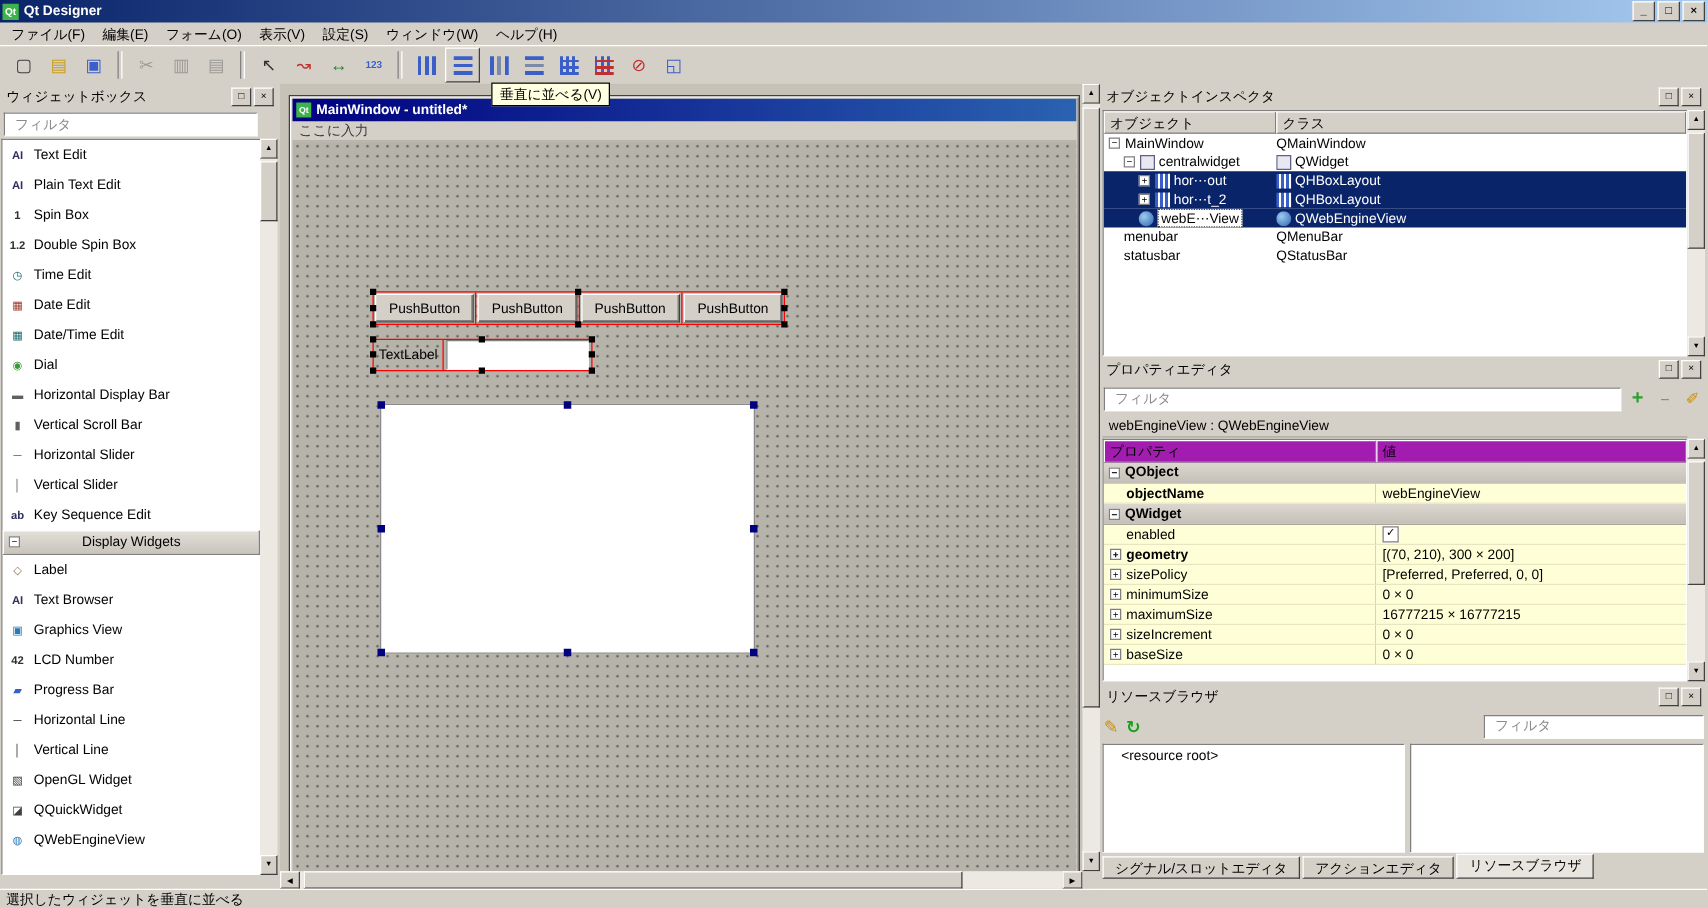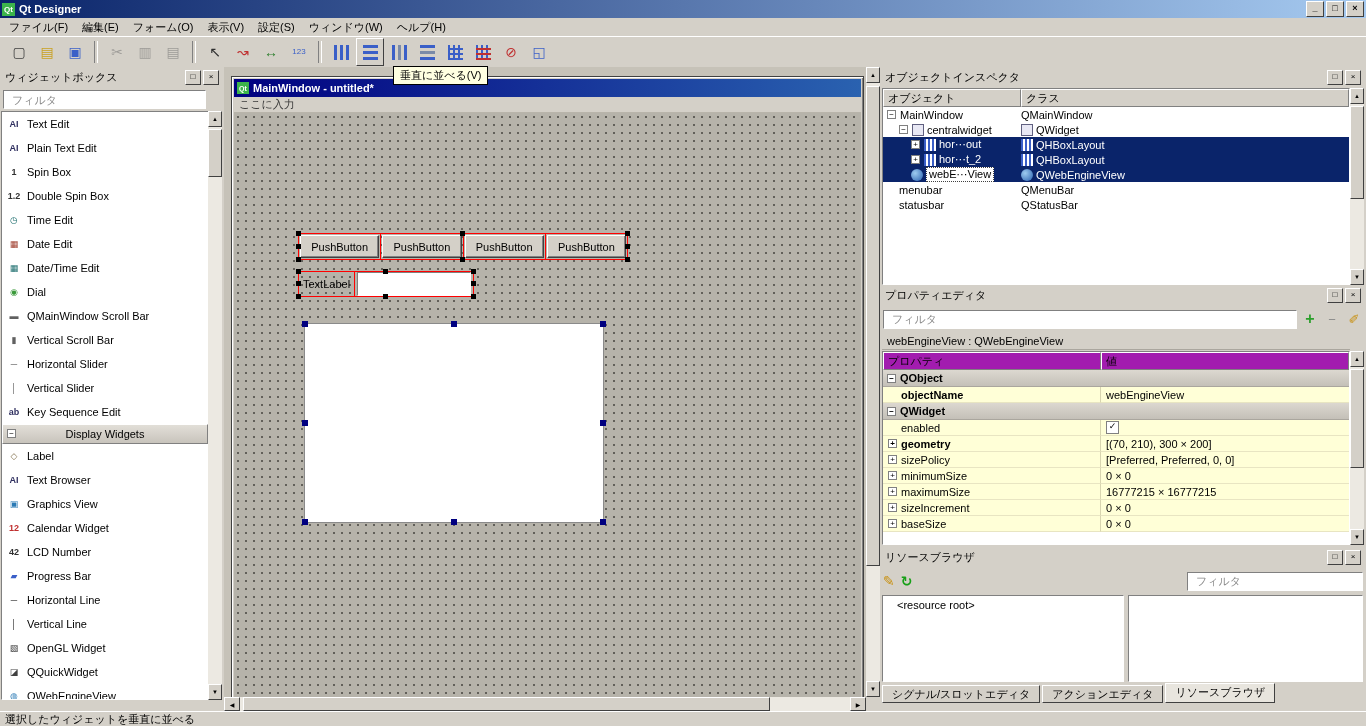--- a/index.html
+++ b/index.html
@@ -19,21 +19,21 @@
   .menubar{position:absolute;left:0;top:18px;width:100%;height:18px;display:flex;align-items:center;padding-left:2px;box-sizing:border-box;}
   .menu-item{padding:2px 7px;}
 
   
   .toolbar{position:absolute;left:0;top:36px;width:100%;height:31px;display:flex;align-items:center;padding-left:5px;box-sizing:border-box;border-top:1px solid #fff;}
   .tb-btn{width:26px;height:26px;display:flex;align-items:center;justify-content:center;margin:0 1px;flex:0 0 auto;}
   .tb-btn.hovered{border:1px solid;border-color:#fff #404040 #404040 #fff;}
   .tb-btn.disabled{opacity:.55;}
   .tb-sep{width:2px;height:22px;margin:0 5px;border-left:1px solid #808080;border-right:1px solid #fff;flex:0 0 auto;}
   .tbi{font-size:14px;line-height:1;}
-  .tbi.t-sm{font-size:8px;font-weight:normal;}
+  .tbi.t-sm{font-size:8px;font-weight:bold;}
   .tbi-box{width:15px;height:15px;display:inline-block;}
   .ic-vbars{background:repeating-linear-gradient(90deg,#3a5fc8 0 3px,#d4d0c8 3px 6px);}
   .ic-hbars{background:repeating-linear-gradient(0deg,#3a5fc8 0 3px,#d4d0c8 3px 6px);}
   .ic-vbars-split{background:linear-gradient(90deg,#3a5fc8 0 3px,#d4d0c8 3px 6px,#7a8aa8 6px 9px,#d4d0c8 9px 12px,#3a5fc8 12px 15px);}
   .ic-hbars-split{background:linear-gradient(0deg,#3a5fc8 0 3px,#d4d0c8 3px 6px,#7a8aa8 6px 9px,#d4d0c8 9px 12px,#3a5fc8 12px 15px);}
   .ic-grid{background:repeating-linear-gradient(0deg,#3a5fc8 0 2px,transparent 2px 5px),repeating-linear-gradient(90deg,#3a5fc8 0 2px,transparent 2px 5px);}
   .ic-form{background:repeating-linear-gradient(0deg,#c03030 0 2px,transparent 2px 5px),repeating-linear-gradient(90deg,#3a5fc8 0 2px,transparent 2px 5px);}
 
   
   .dock-title{height:21px;display:flex;align-items:center;padding:0 5px;}
@@ -256,21 +256,21 @@
         <div class="wb-item">
           <span class="wb-icon" style="color: rgb(32, 112, 112);">▦</span>
           <span class="wb-label">Date/Time Edit</span>
         </div>
         <div class="wb-item">
           <span class="wb-icon" style="color: rgb(58, 154, 58);">◉</span>
           <span class="wb-label">Dial</span>
         </div>
         <div class="wb-item">
           <span class="wb-icon" style="color: rgb(96, 96, 96);">▬</span>
-          <span class="wb-label">QMainWindow Scroll Bar</span>
+          <span class="wb-label">Horizontal Display Bar</span>
         </div>
         <div class="wb-item">
           <span class="wb-icon" style="color: rgb(96, 96, 96);">▮</span>
           <span class="wb-label">Vertical Scroll Bar</span>
         </div>
         <div class="wb-item">
           <span class="wb-icon" style="color: rgb(96, 96, 96);">─</span>
           <span class="wb-label">Horizontal Slider</span>
         </div>
         <div class="wb-item">
@@ -289,24 +289,20 @@
           <span class="wb-icon" style="color: rgb(136, 119, 85);">◇</span>
           <span class="wb-label">Label</span>
         </div>
         <div class="wb-item">
           <span class="wb-icon" style="color: rgb(48, 48, 96);">AI</span>
           <span class="wb-label">Text Browser</span>
         </div>
         <div class="wb-item">
           <span class="wb-icon" style="color: rgb(42, 122, 181);">▣</span>
           <span class="wb-label">Graphics View</span>
-        </div>
-        <div class="wb-item">
-          <span class="wb-icon" style="color: rgb(192, 48, 48);">12</span>
-          <span class="wb-label">Calendar Widget</span>
         </div>
         <div class="wb-item">
           <span class="wb-icon" style="color: rgb(48, 48, 48);">42</span>
           <span class="wb-label">LCD Number</span>
         </div>
         <div class="wb-item">
           <span class="wb-icon" style="color: rgb(58, 95, 200);">▰</span>
           <span class="wb-label">Progress Bar</span>
         </div>
         <div class="wb-item">

